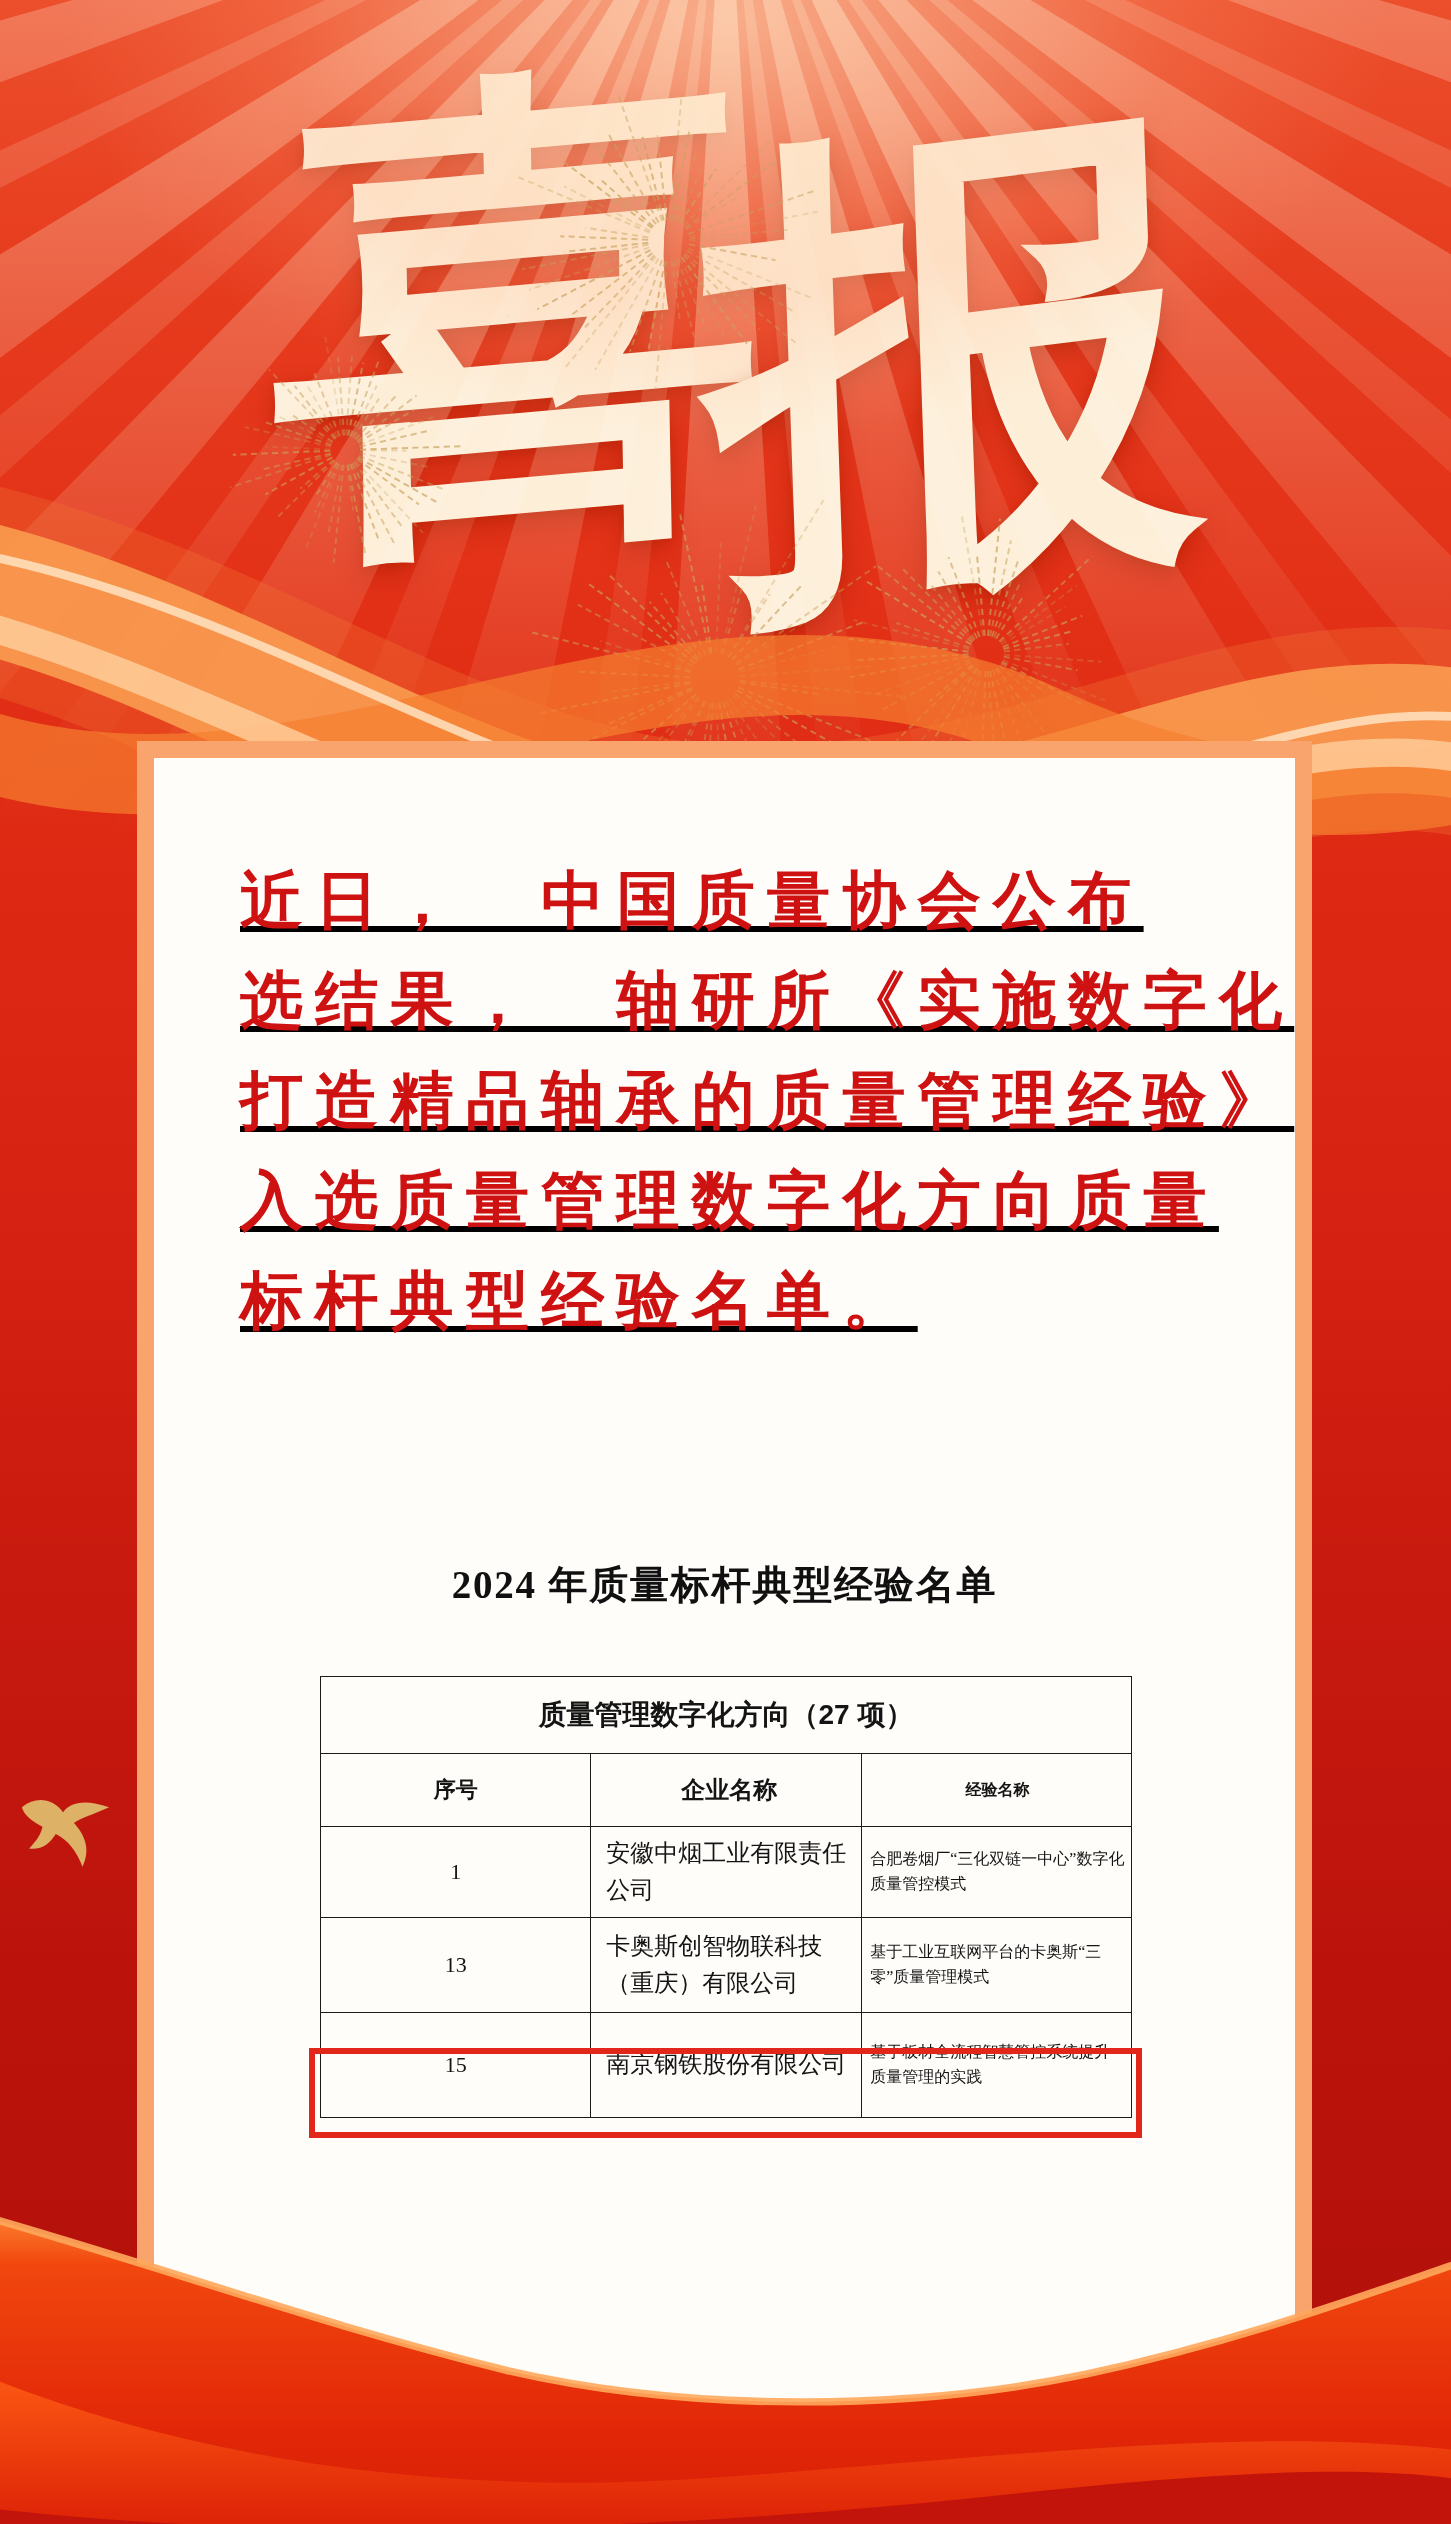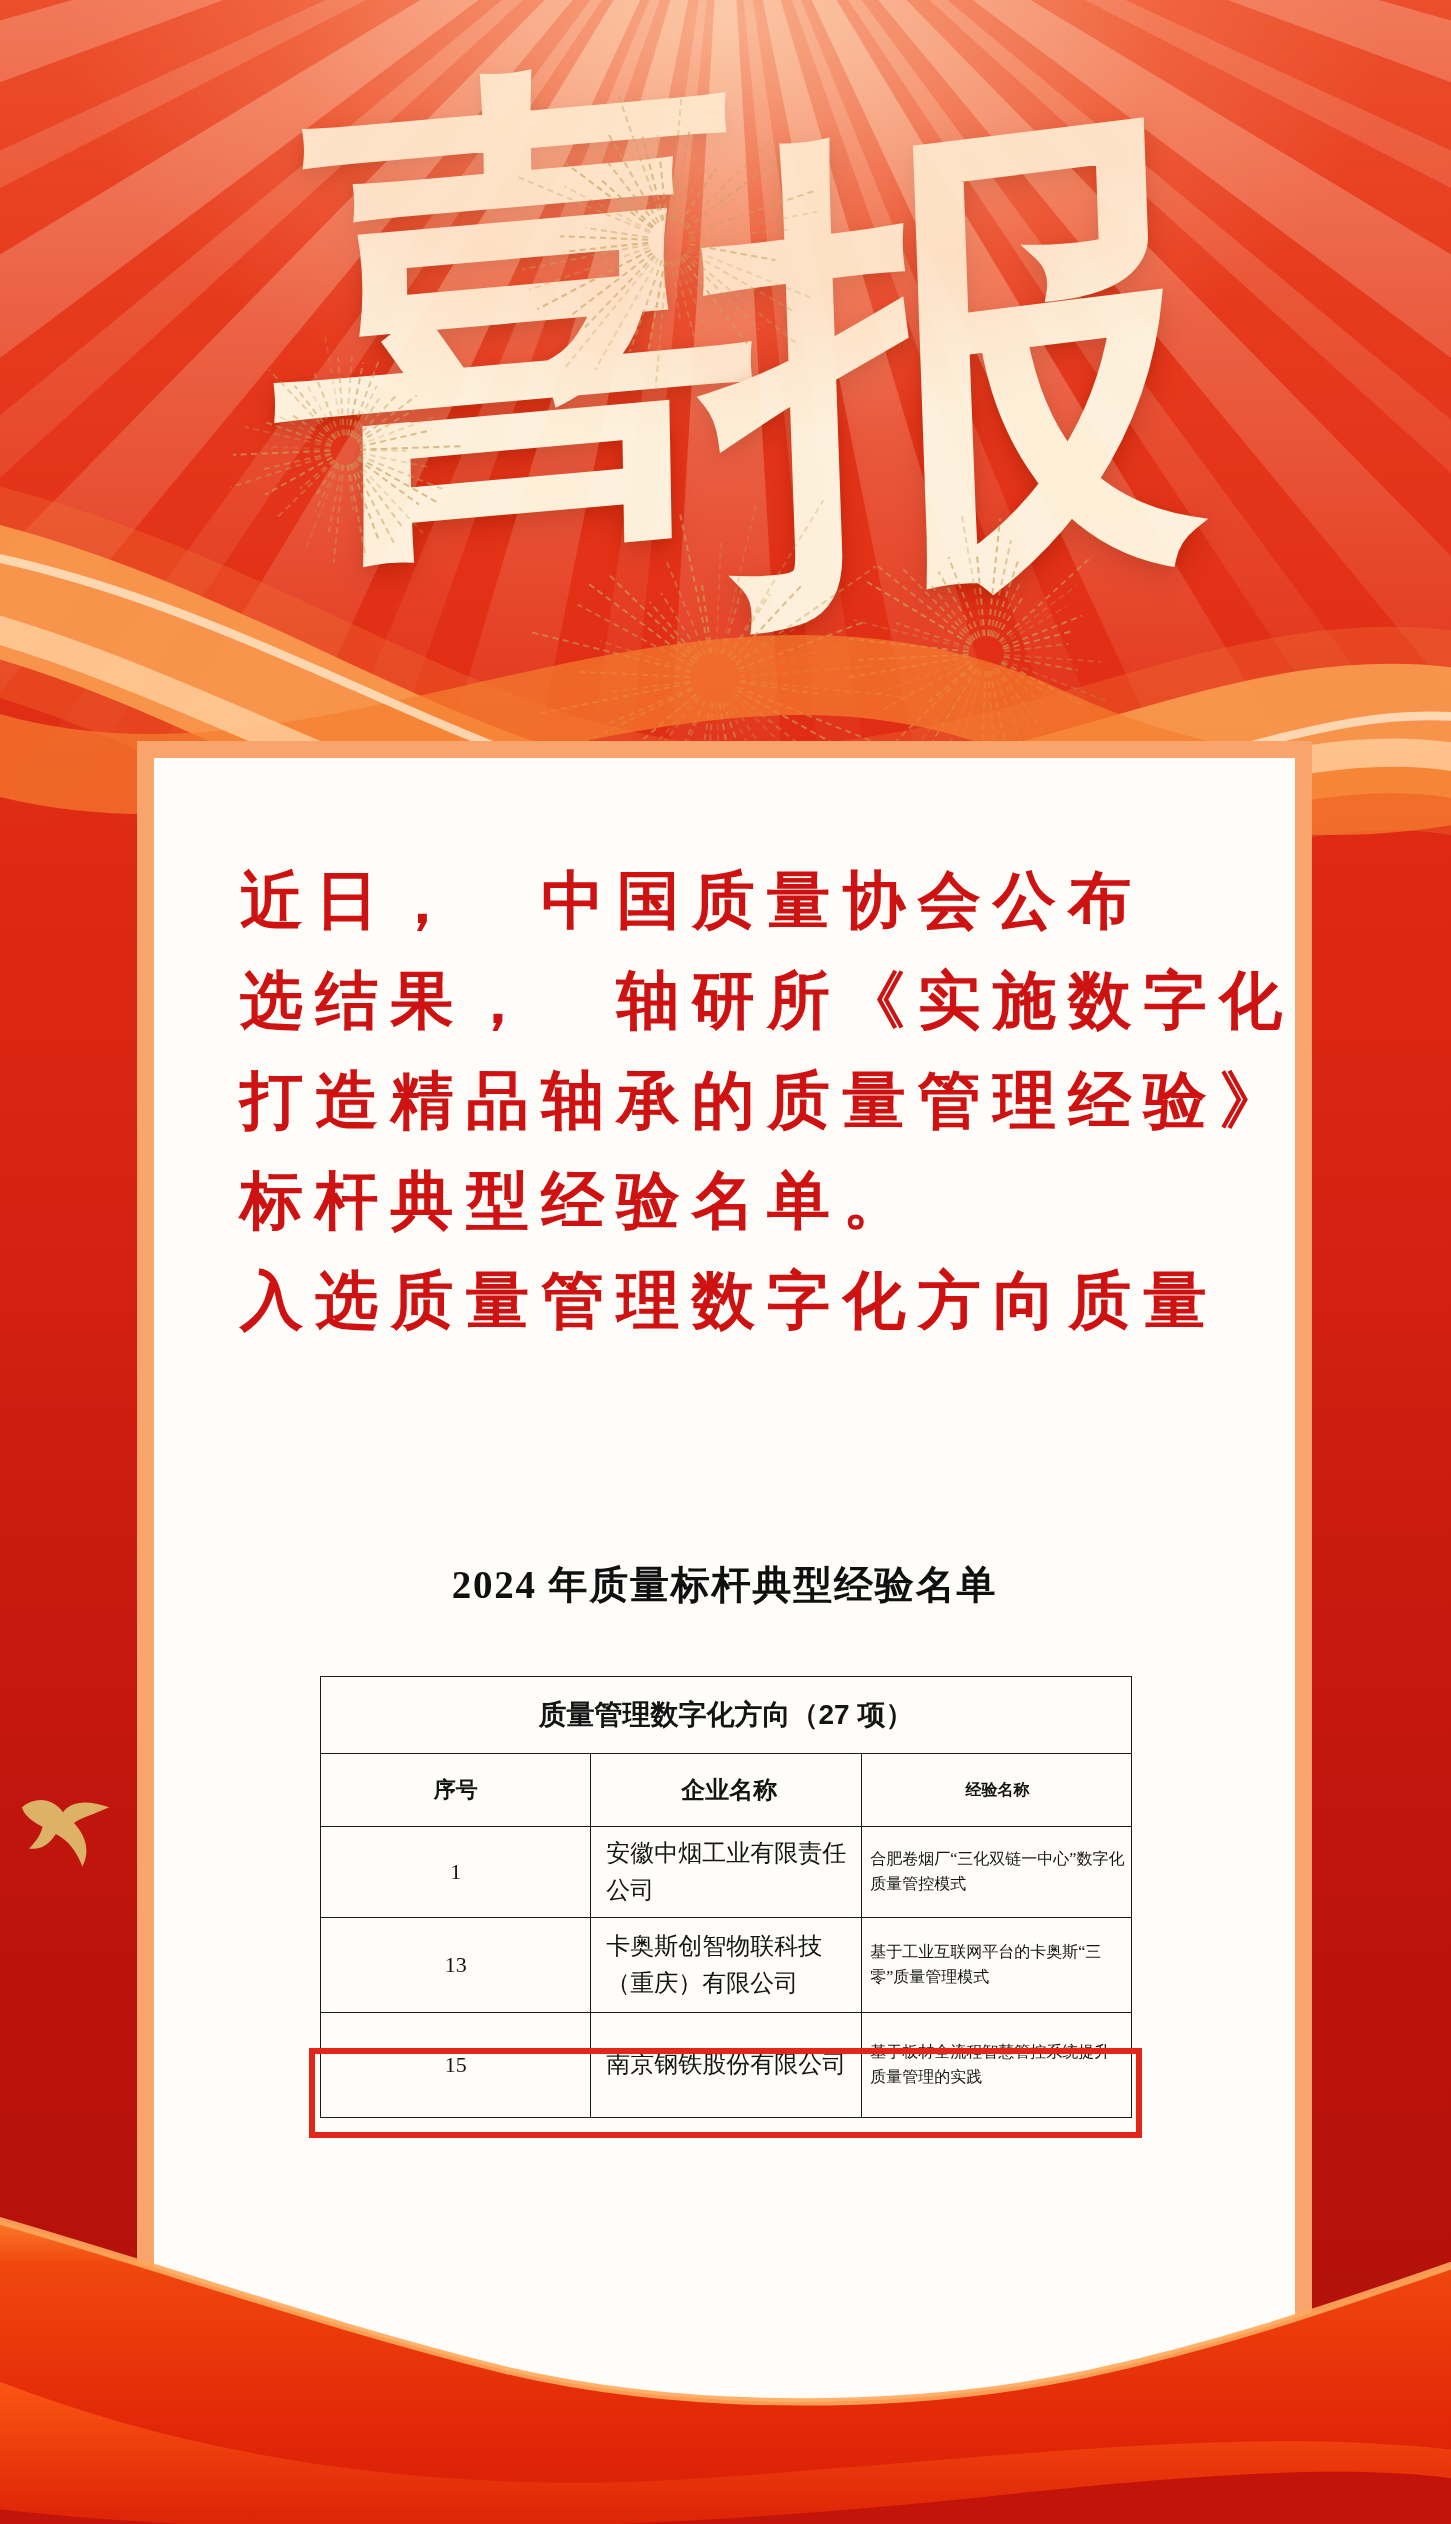--- a/index.html
+++ b/index.html
@@ -25,21 +25,21 @@
   }
   #title-char-1{left:271px;top:68px;font-size:493px;transform:rotate(-5deg) skewX(-4deg);}
   #title-char-2{left:709px;top:114px;font-size:493px;transform:rotate(-7deg) skewX(-5deg);}
   
   #card{
     position:absolute;left:137px;top:741px;width:1175px;height:1712px;
     background:var(--card-bg,#fffdfa);
     border:17.3px solid var(--card-border-peach,#f9a46c);
     box-sizing:border-box;
   }
-  #announcement{position:absolute;left:86px;top:92px;right:49px;}
+  #announcement{position:absolute;left:86px;top:92px;right:49px;text-decoration:underline;}
   .ann-line{
     font-size:63px;font-weight:900;letter-spacing:12.3px;
     line-height:100px;color:var(--accent-red,#ce1111);
     white-space:nowrap;
   }
   #list-heading{
     position:absolute;left:0;top:800px;width:100%;text-align:center;
     font-family:"Liberation Serif",serif;font-weight:700;
     font-size:39px;color:#101010;letter-spacing:1.8px;
   }
@@ -355,22 +355,22 @@
   <svg id="gold-bird" viewBox="0 0 160 140">
     <path fill="#ddb166" d="M8,26 C30,8 58,10 76,34 C88,18 112,12 152,26 C126,38 104,44 94,52
       C112,72 122,96 108,124 C98,98 84,80 64,70 C54,86 40,97 20,94 C32,81 40,70 42,58 C26,50 12,40 8,26 Z"></path>
   </svg>
 
   <div id="card">
     <div id="announcement">
       <div class="ann-line">近日，　中国质量协会公布</div>
       <div class="ann-line">选结果，　轴研所《实施数字化</div>
       <div class="ann-line">打造精品轴承的质量管理经验》</div>
+      <div class="ann-line">入选质量管理数字化方向质量</div>
       <div class="ann-line">标杆典型经验名单。</div>
-      <div class="ann-line">入选质量管理数字化方向质量</div>
     </div>
 
     <div id="list-heading">2024 年质量标杆典型经验名单</div>
 
     <table id="award-table">
       <tbody>
           <tr>
         <td class="cat-cell" colspan="3">质量管理数字化方向（27 项）</td>
       </tr>
       <tr>

